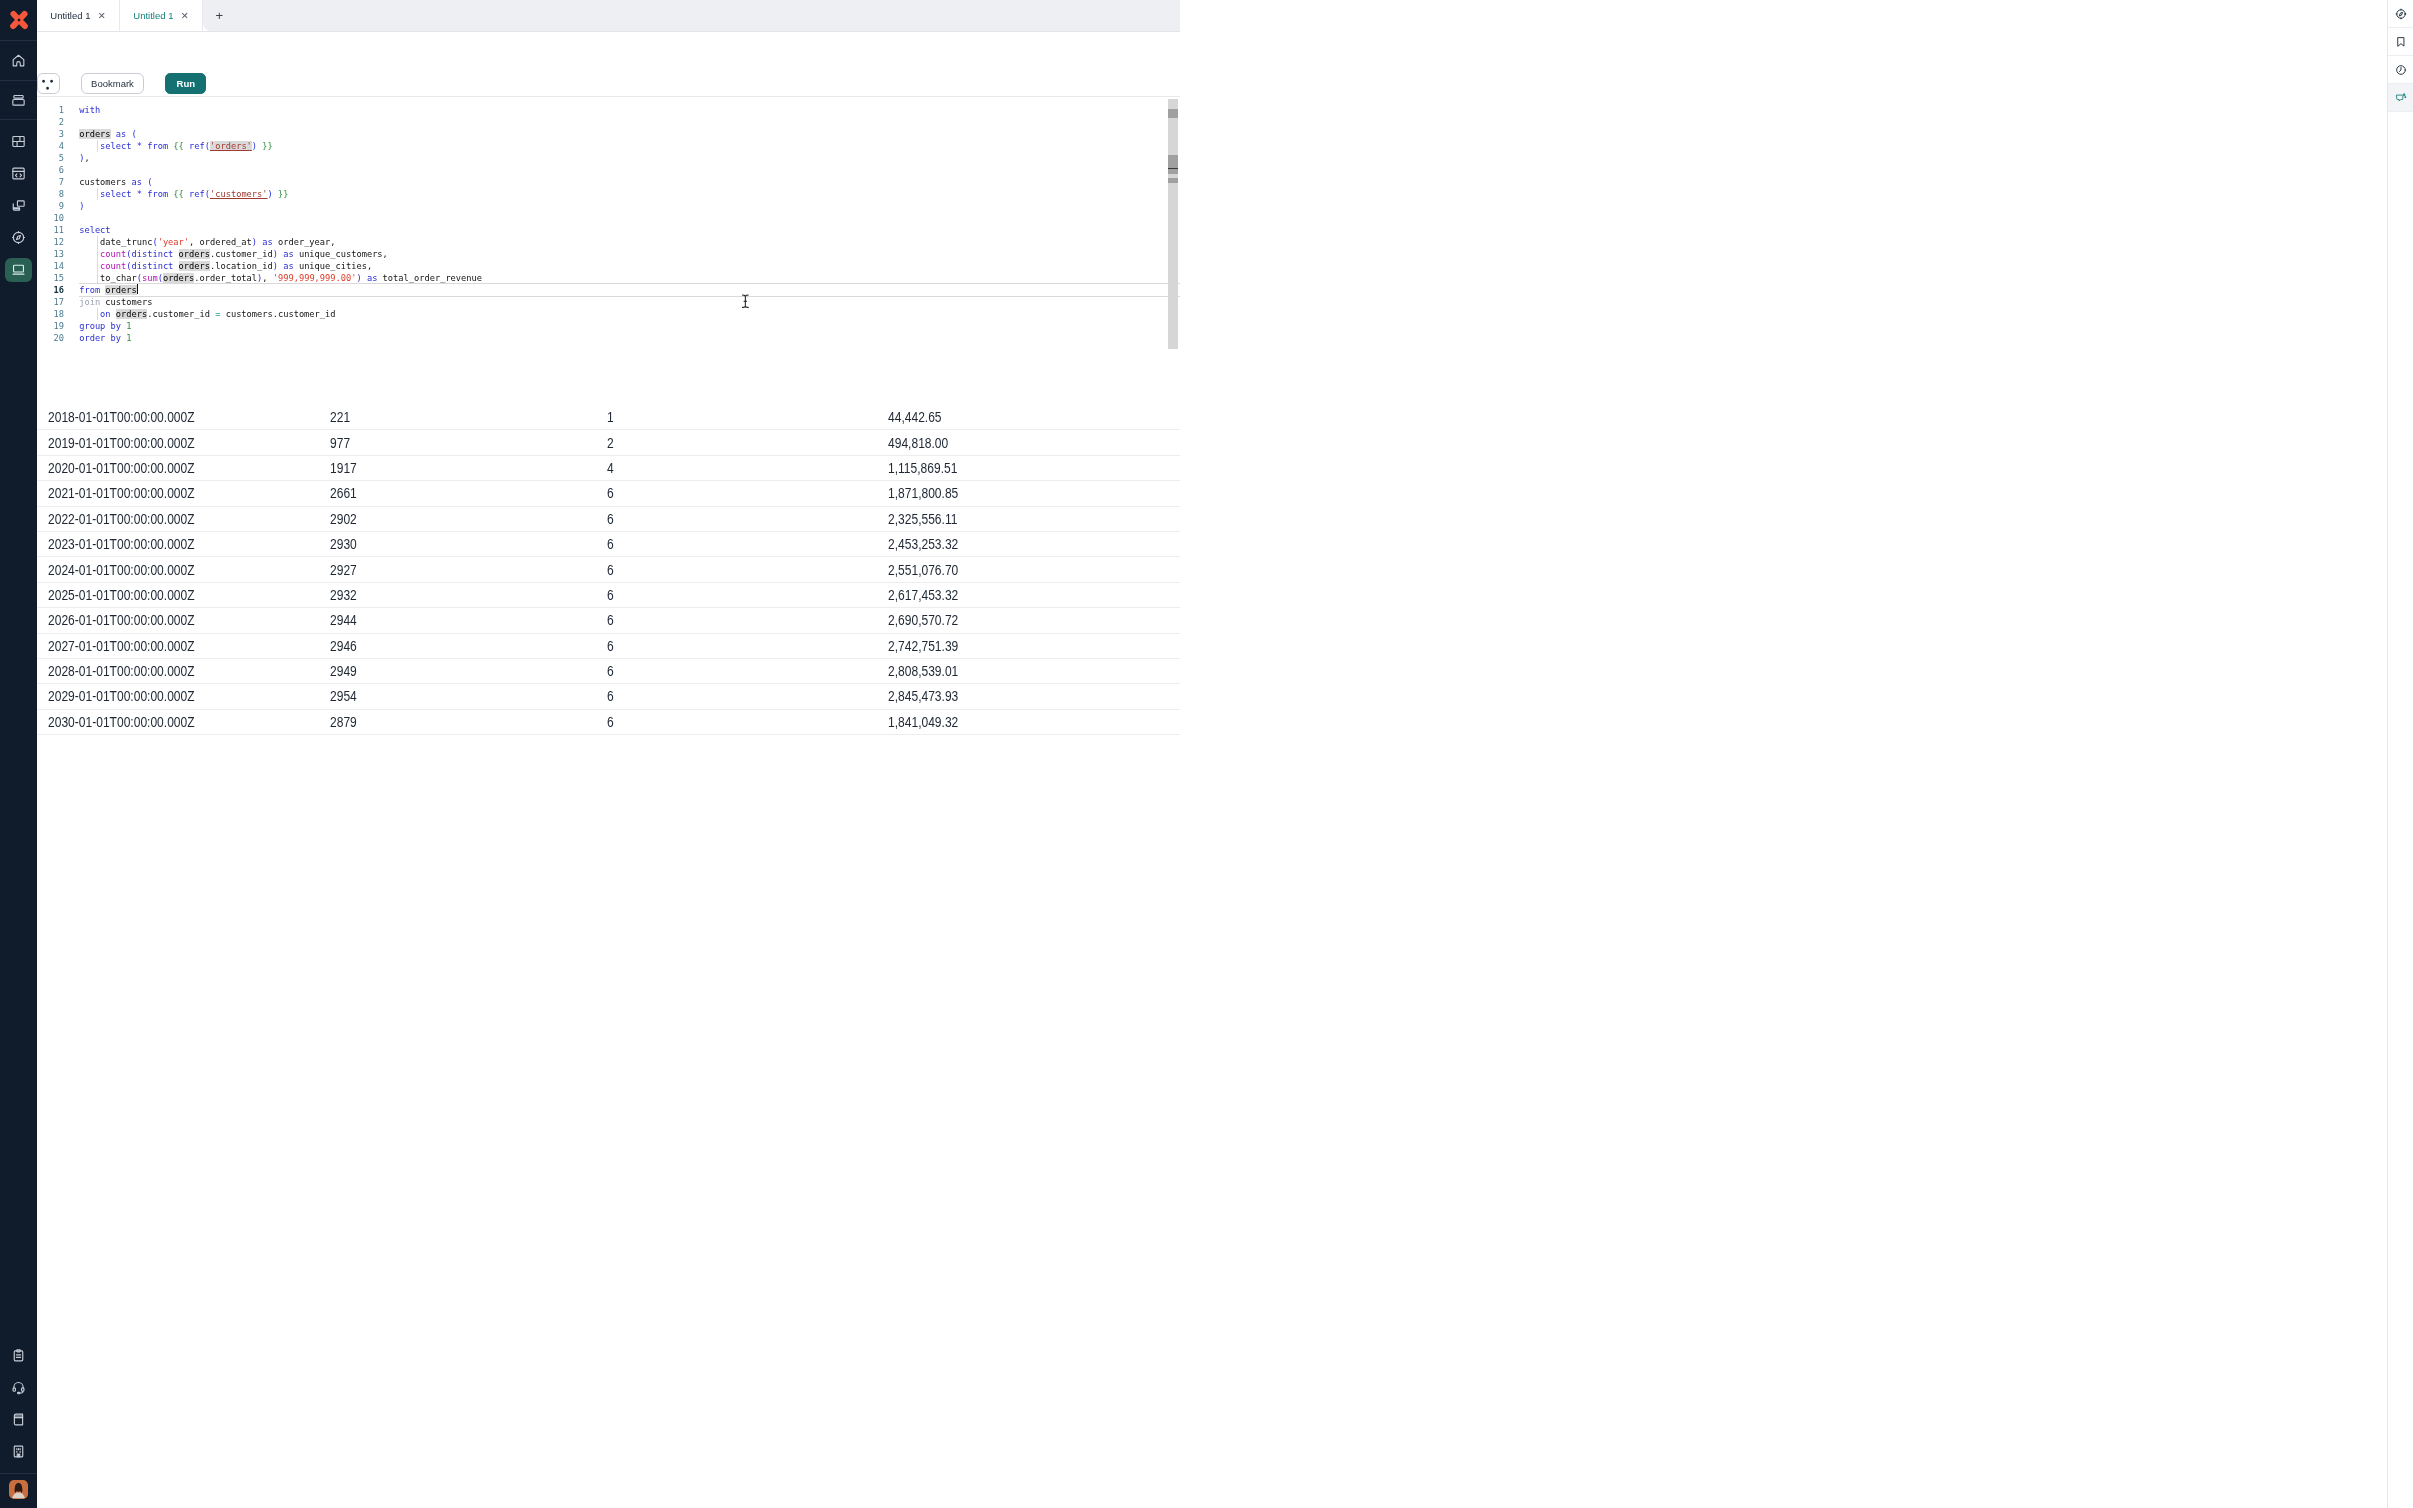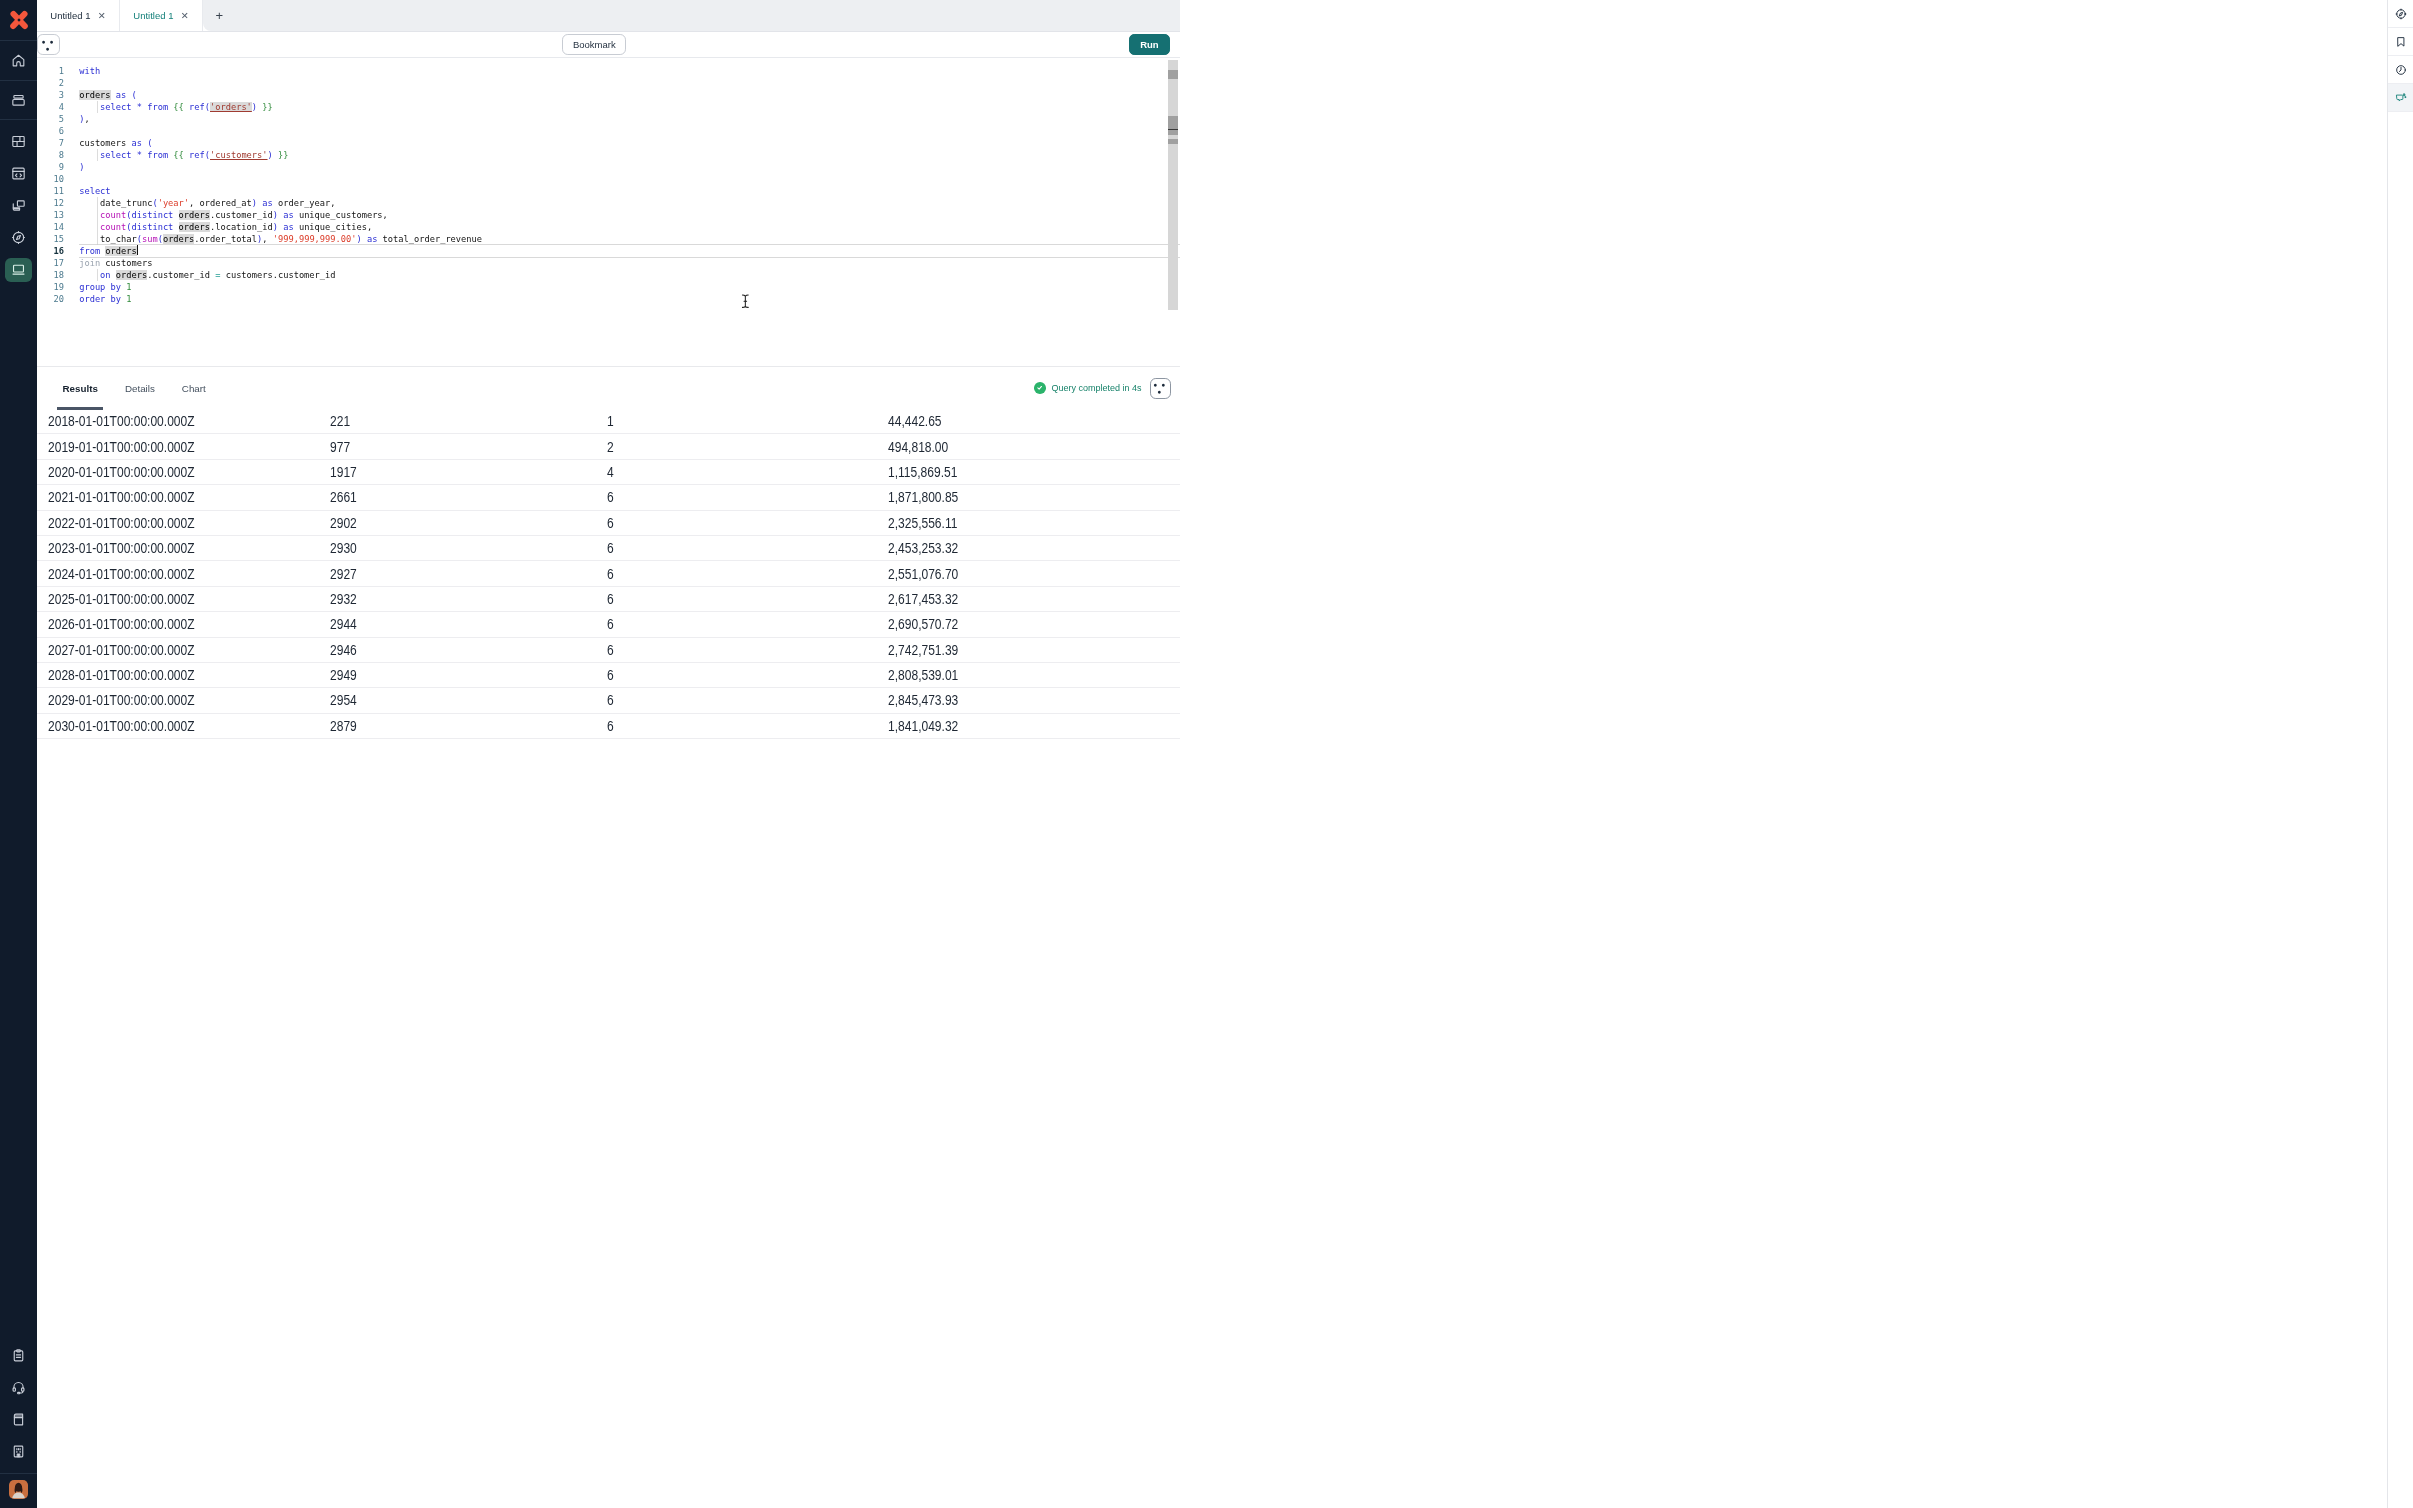--- a/index.html
+++ b/index.html
@@ -39,21 +39,21 @@
 
   .tabbar{height:32px;background:#fff;border-bottom:0.7px solid #e2e4e9;display:flex;}
   .tab{width:83px;display:flex;align-items:center;justify-content:center;gap:7.3px;
     font-size:9.5px;color:#22303f;border-right:0.7px solid #e8eaee;background:#fff;cursor:default;}
   .tab .tab-close{color:#55606e;font-size:9.5px;line-height:1;}
   .tab.teal{color:#15807a;}
   .tab-rest{flex:1;background:#edeff2;border-bottom-left-radius:8px;display:flex;align-items:center;}
   .newtab{font-size:13px;color:#39424e;margin-left:12.4px;font-weight:400;}
 
   .toolbar{height:26px;border-bottom:0.7px solid #e7e9ed;display:flex;align-items:center;
-    justify-content:space-between;gap:1px;padding-right:10.2px;background:#fff;}
+    justify-content:flex-start;gap:21px;padding-right:10.2px;background:#fff;margin-top:39px;}
   .btn{height:21px;border:0.7px solid #c8ccd3;border-radius:5.8px;background:#fff;
     font-size:9.5px;color:#263342;display:flex;align-items:center;justify-content:center;font-family:inherit;}
   .btn-more{width:22.6px;font-size:6.6px;letter-spacing:1.1px;color:#1c2a3a;padding-top:1.5px;}
   .btn-bookmark{padding:0 9.5px;}
   .btn-run{background:#157072;color:#fff;border:0.7px solid #157072;padding:0 10.2px;font-weight:600;border-radius:5.1px;}
 
   
   .editor{position:relative;height:308px;display:flex;background:#fff;
     font-family:"DejaVu Sans Mono", monospace;font-size:8.7px;line-height:12px;padding-top:6.6px;}
   .gutter{width:32px;flex:none;text-align:right;color:#4c7a8e;padding-right:5.1px;}
@@ -326,36 +326,20 @@
         <div class="cl"><span class="k">order by</span><span class="t"> </span><span class="g">1</span></div>
       </div>
     <div class="scrollbar">
       <div class="sb-mark" style="top:10.2px;height:9.5px;"></div>
       <div class="sb-mark" style="top:56px;height:19.7px;"></div>
       <div class="sb-line" style="top:69px;"></div>
       <div class="sb-mark" style="top:79px;height:5.1px;"></div>
     </div>
   </div>
 
-  <div class="results-bar" id="resultsbar">
-      <div class="rtab active">Results</div>
-      <div class="rtab">Details</div>
-      <div class="rtab">Chart</div>
-    <div class="status-wrap">
-      <div class="status">
-        <span class="check">
-          <svg viewBox="0 0 12 12" fill="none">
-              <path d="m3 6.2 2.2 2.2L9 4" stroke="#fff" stroke-width="1.7" stroke-linecap="round" stroke-linejoin="round"></path>
-            </svg>
-        </span>
-        <span>Query completed in 4s</span>
-      </div>
-      <button class="btn-more2">● ● ●</button>
-    </div>
-  </div>
 
   <div id="tbody">
       <div class="trow">
         <div class="c0"><span class="cond">2018-01-01T00:00:00.000Z</span></div>
         <div class="c1"><span class="cond">221</span></div>
         <div class="c2"><span class="cond">1</span></div>
         <div class="c3"><span class="cond">44,442.65</span></div>
       </div>
       <div class="trow">
         <div class="c0"><span class="cond">2019-01-01T00:00:00.000Z</span></div>

